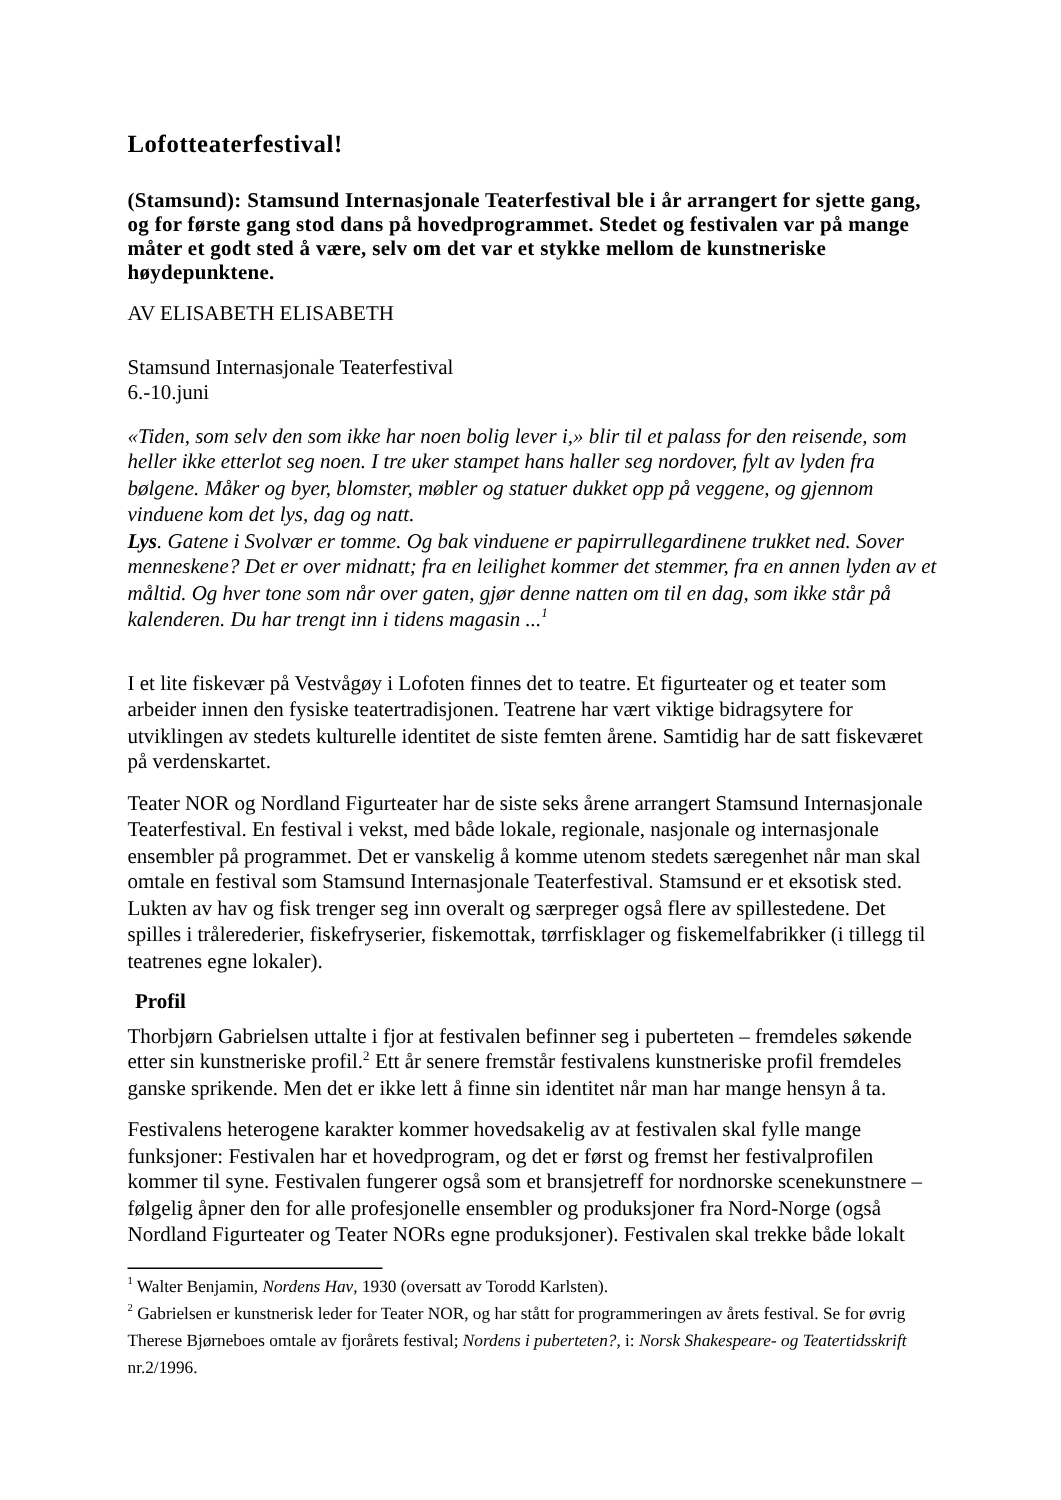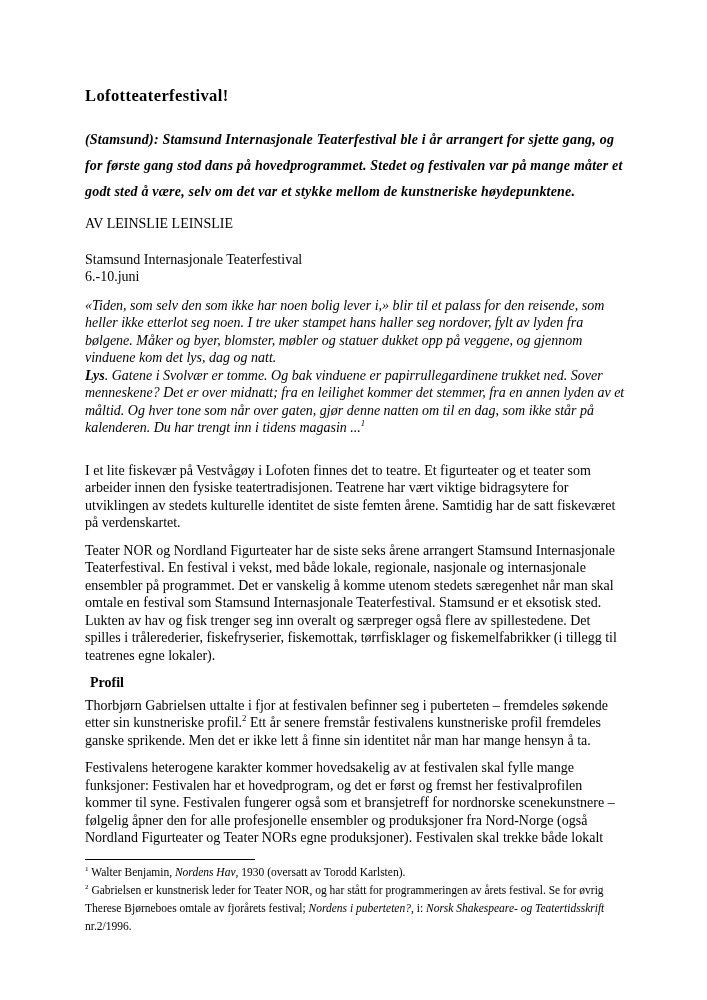--- a/index.html
+++ b/index.html
@@ -26,23 +26,22 @@
     font-size: 16.5px;
     line-height: 20px;
     font-weight: bold;
     letter-spacing: 0.4px;
     margin: 0 0 21px 0;
   }
   p { margin: 0 0 10px 0; }
   .lead {
     font-weight: bold;
     letter-spacing: 0.2px;
-    line-height: 26px;
+    line-height: 16px;
     margin: 0 0 10px 0;
-    font-style: italic;
   }
   .byline { margin: 0 0 18px 0; }
   .fest-name { margin: 0; }
   .fest-dates { margin: 0 0 11px 0; }
   .quote {
     font-style: italic;
     margin: 0 0 25px 0;
   }
   .quote .lys { font-weight: bold; }
   h2.section-heading {
@@ -71,21 +70,21 @@
 </style>
 </head>
 <body>
 
 <div class="page">
 
   <h1 class="doc-title">Lofotteaterfestival!</h1>
 
   <p class="lead">(Stamsund): Stamsund Internasjonale Teaterfestival ble i år arrangert for sjette gang, og for første gang stod dans på hovedprogrammet. Stedet og festivalen var på mange måter et godt sted å være, selv om det var et stykke mellom de kunstneriske høydepunktene.</p>
 
-  <p class="byline">AV LEINSLIE LEINSLIE</p>
+  <p class="byline">AV ELISABETH ELISABETH</p>
 
   <p class="fest-name">Stamsund Internasjonale Teaterfestival</p>
 
   <p class="fest-dates">6.-10.juni</p>
 
   <div class="quote">
     <div>«Tiden, som selv den som ikke har noen bolig lever i,» blir til et palass for den reisende, som heller ikke etterlot seg noen. I tre uker stampet hans haller seg nordover, fylt av lyden fra bølgene. Måker og byer, blomster, møbler og statuer dukket opp på veggene, og gjennom vinduene kom det lys, dag og natt.</div>
     <div><span class="lys">Lys</span><span>. Gatene i Svolvær er tomme. Og bak vinduene er papirrullegardinene trukket ned. Sover menneskene? Det er over midnatt; fra en leilighet kommer det stemmer, fra en annen lyden av et måltid. Og hver tone som når over gaten, gjør denne natten om til en dag, som ikke står på kalenderen. Du har trengt inn i tidens magasin ...</span><sup>1</sup></div>
   </div>
 

